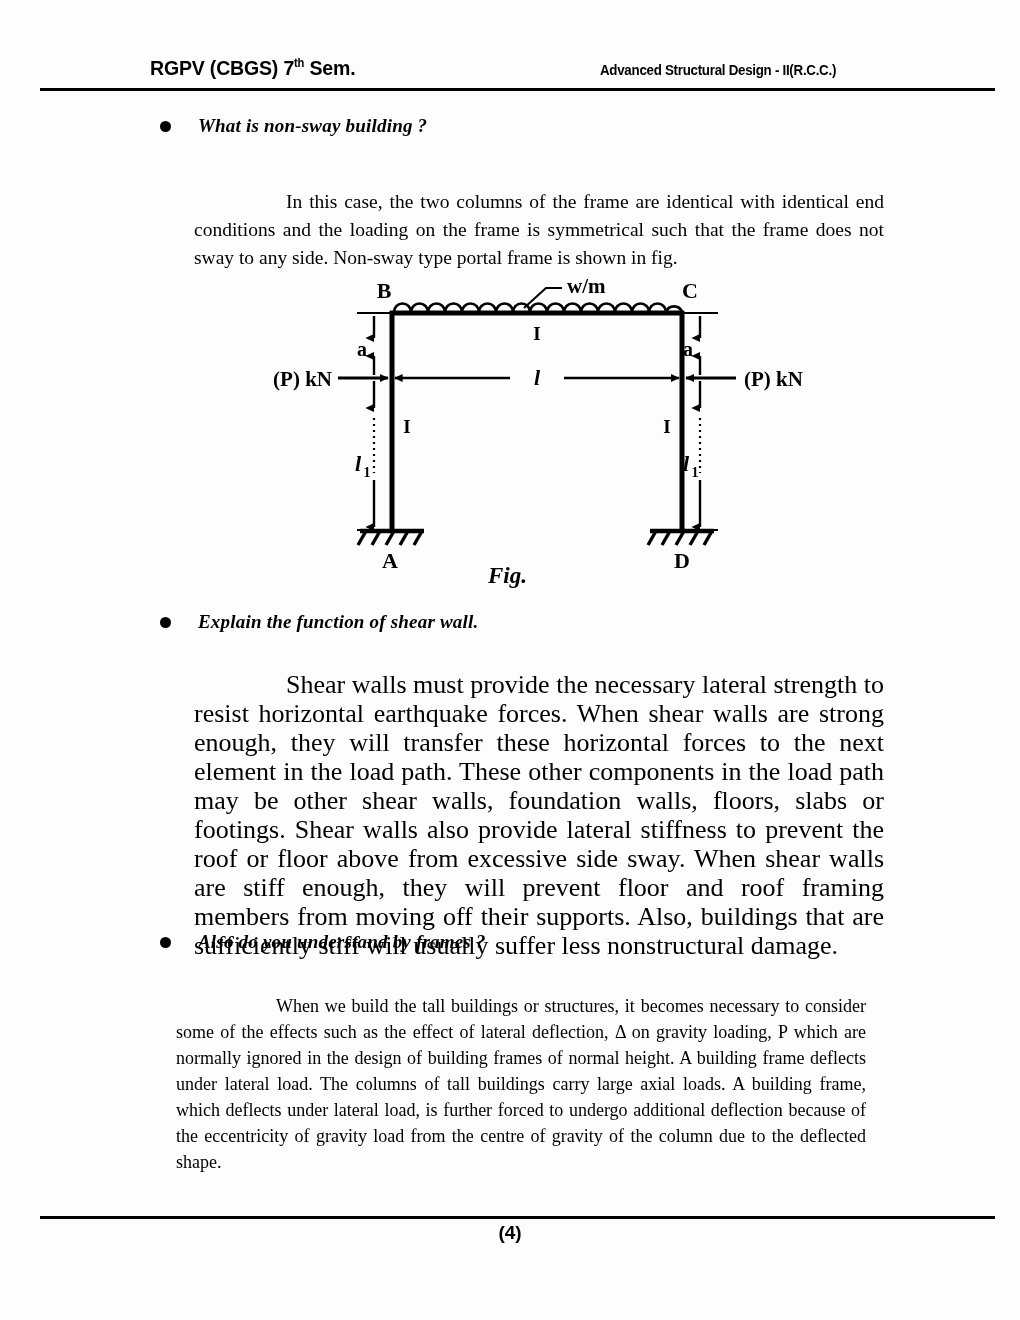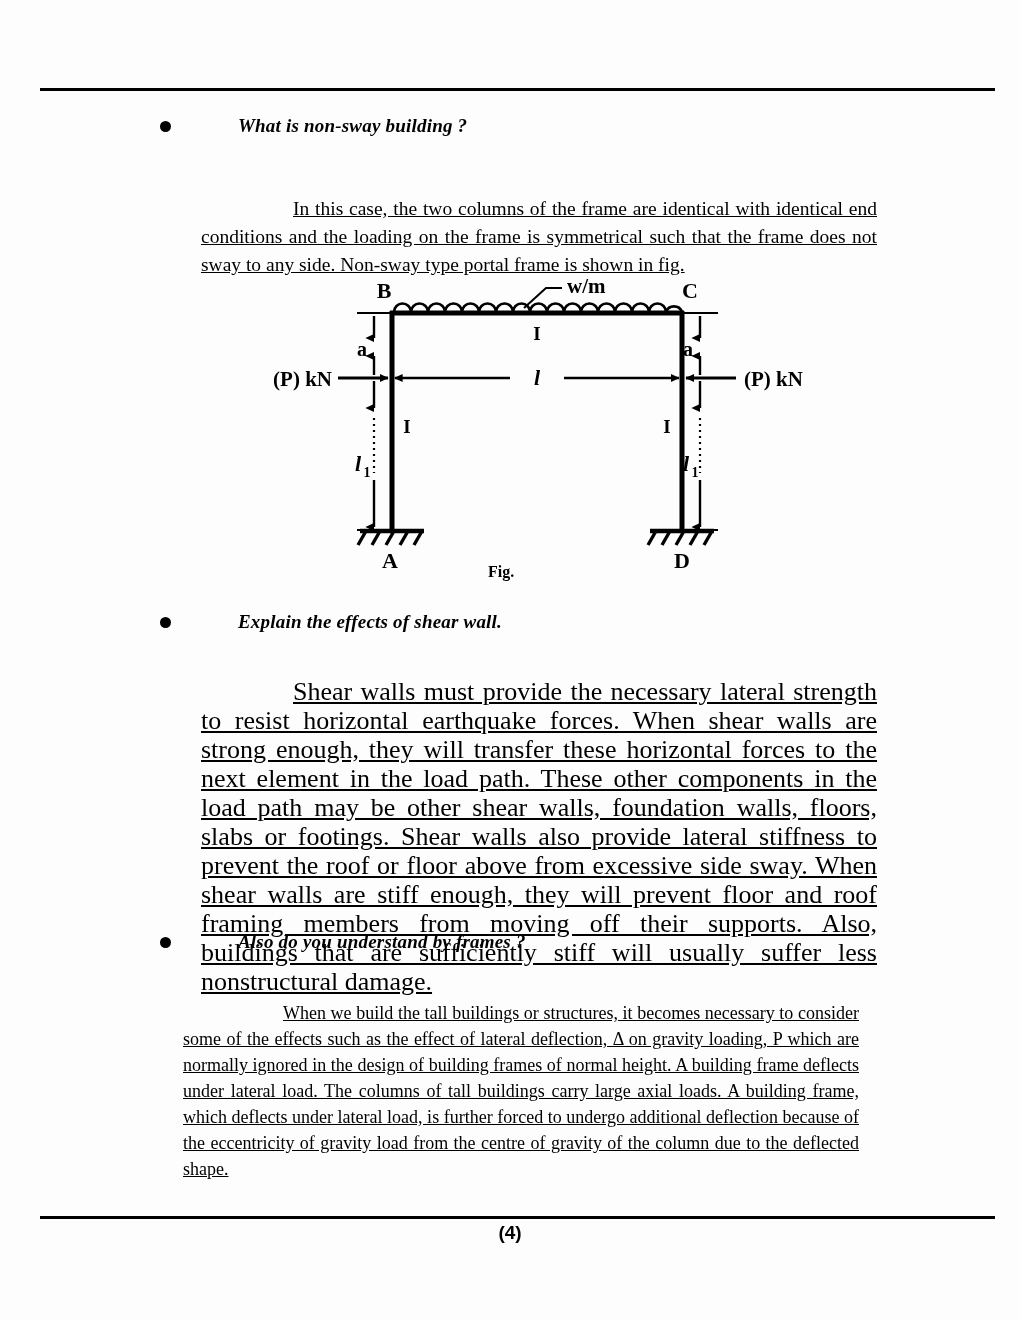--- a/index.html
+++ b/index.html
@@ -85,31 +85,30 @@
   .q-text {
     position: absolute;
     left: 38px;
     top: 0;
     font-family: "Liberation Serif", serif;
     font-style: italic;
     font-weight: bold;
     font-size: 19px;
     letter-spacing: 0.2px;
     white-space: nowrap;
-    margin-left: 40px;
   }
 
   
   .para {
     position: absolute;
     font-family: "Liberation Serif", serif;
     text-align: justify;
     color: #000;
   }
-  .para p { margin: 15px; text-decoration: underline; }
+  .para p { margin: 8px; }
 
   #para-nonsway {
     left: 186px;
     top: 180px;
     width: 706px;
     font-size: 19.5px;
     line-height: 28px;
     text-indent: 92px;
   }
   #para-shearwall {
@@ -135,22 +134,23 @@
     left: 262px;
     top: 268px;
     width: 560px;
     height: 330px;
   }
   .fig-caption {
     position: absolute;
     left: 488px;
     top: 563px;
     font-family: "Liberation Serif", serif;
-    font-weight: bold;
-    font-size: 16px;
+    font-style: italic;
+    font-weight: bold;
+    font-size: 23px;
   }
 
   
   .rule-bottom {
     position: absolute;
     left: 40px;
     top: 1216px;
     width: 955px;
     height: 0;
     border-top: 3px solid #000;
@@ -164,20 +164,24 @@
     font-family: "Liberation Sans", sans-serif;
     font-weight: bold;
     font-size: 19px;
   }
 </style>
 </head>
 <body>
 
 <div class="page">
 
+  <div class="header">
+    <div class="hdr-left"><span>RGPV (CBGS) 7</span><sup>th</sup><span> Sem.</span></div>
+    <div class="hdr-right">Advanced Structural Design - II(R.C.C.)</div>
+  </div>
   <div class="rule-top"></div>
 
   <div class="q-row" style="top:115px;">
     <span class="q-bullet"></span>
     <span class="q-text">What is non-sway building ?</span>
   </div>
 
   <div class="para" id="para-nonsway">
     <p>In this case, the two columns of the frame are identical with identical end conditions and the loading on the frame is symmetrical such that the frame does not sway to any side. Non-sway type portal frame is shown in fig.</p>
   </div>
@@ -304,21 +308,21 @@
 
       <text x="70" y="118" font-family="Liberation Serif, serif" font-size="21" font-weight="bold" text-anchor="end">(P) kN</text>
       <text x="482" y="118" font-family="Liberation Serif, serif" font-size="21" font-weight="bold" text-anchor="start">(P) kN</text>
     </svg>
   </div>
 
   <div class="fig-caption">Fig.</div>
 
   <div class="q-row" style="top:611px;">
     <span class="q-bullet"></span>
-    <span class="q-text">Explain the effects of shear wall.</span>
+    <span class="q-text">Explain the function of shear wall.</span>
   </div>
 
   <div class="para" id="para-shearwall">
     <p>Shear walls must provide the necessary lateral strength to resist horizontal earthquake forces. When shear walls are strong enough, they will transfer these horizontal forces to the next element in the load path. These other components in the load path may be other shear walls, foundation walls, floors, slabs or footings. Shear walls also provide lateral stiffness to prevent the roof or floor above from excessive side sway. When shear walls are stiff enough, they will prevent floor and roof framing members from moving off their supports. Also, buildings that are sufficiently stiff will usually suffer less nonstructural damage.</p>
   </div>
 
   <div class="q-row" style="top:931px;">
     <span class="q-bullet"></span>
     <span class="q-text">Also do you understand by frames ?</span>
   </div>

